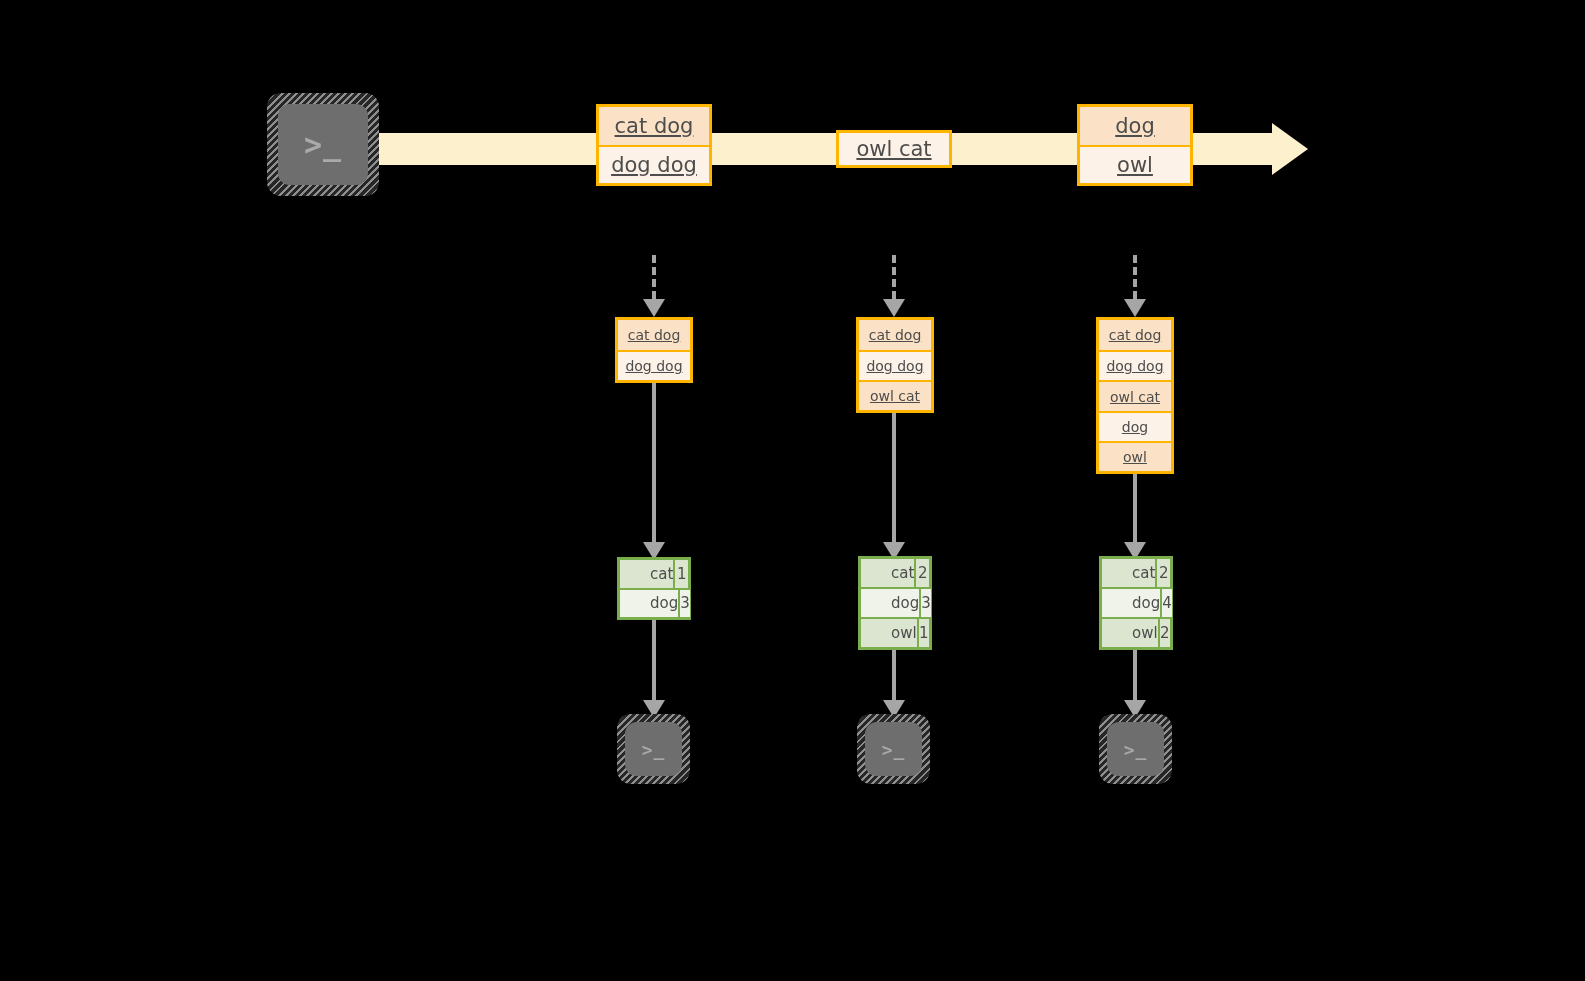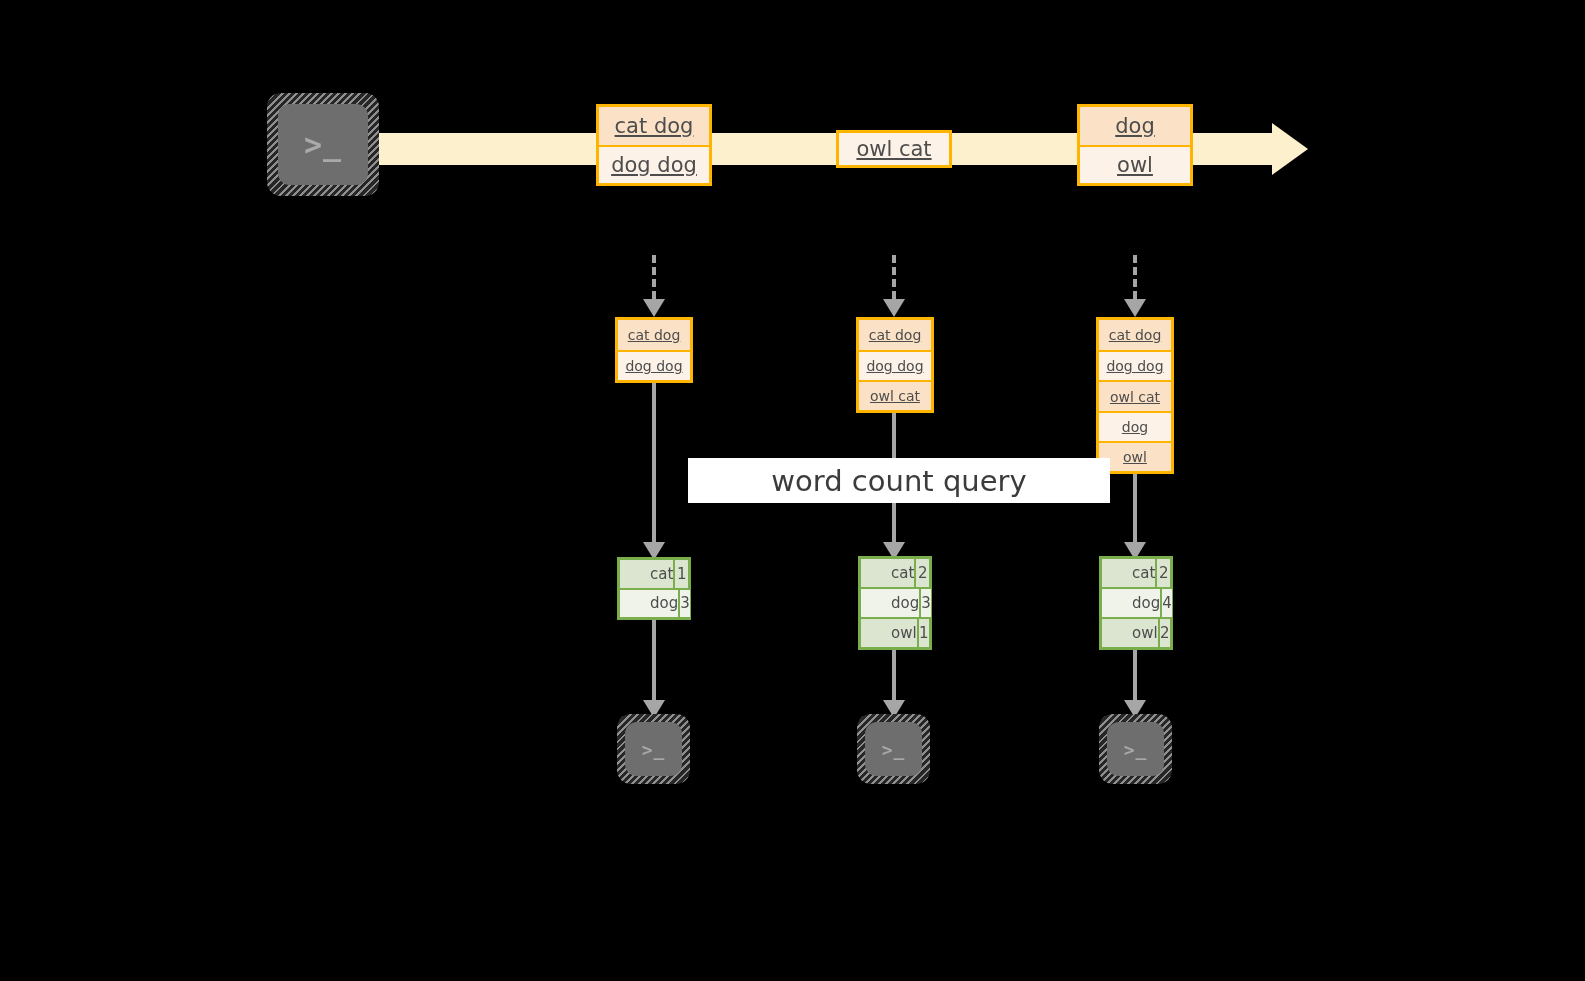--- a/index.html
+++ b/index.html
@@ -249,23 +249,20 @@
   </div>
 
   <div class="rec-box" style="left:1096px; top:317px; width:78px; height:157px;">
     <div class="cell shade-a" style="flex:1 1 20%; font-size:14px;">cat dog</div>
     <div class="cell shade-b" style="flex:1 1 20%; font-size:14px;">dog dog</div>
     <div class="cell shade-a" style="flex:1 1 20%; font-size:14px;">owl cat</div>
     <div class="cell shade-b" style="flex:1 1 20%; font-size:14px;">dog</div>
     <div class="cell shade-a" style="flex:1 1 20%; font-size:14px;">owl</div>
   </div>
 
-  <div class="query-label" style="left:688px; top:458px; width:422px; height:45px; font-size:29px;">
-    <span>word count query</span>
-  </div>
 
   <div class="res-box" style="left:617px; top:557px; width:74px; height:63px;">
     <div class="row shade-a">
       <div class="c-word" style="font-size:15px;">cat</div>
       <div class="c-count" style="font-size:15px;">1</div>
     </div>
     <div class="row shade-b">
       <div class="c-word" style="font-size:15px;">dog</div>
       <div class="c-count" style="font-size:15px;">3</div>
     </div>

